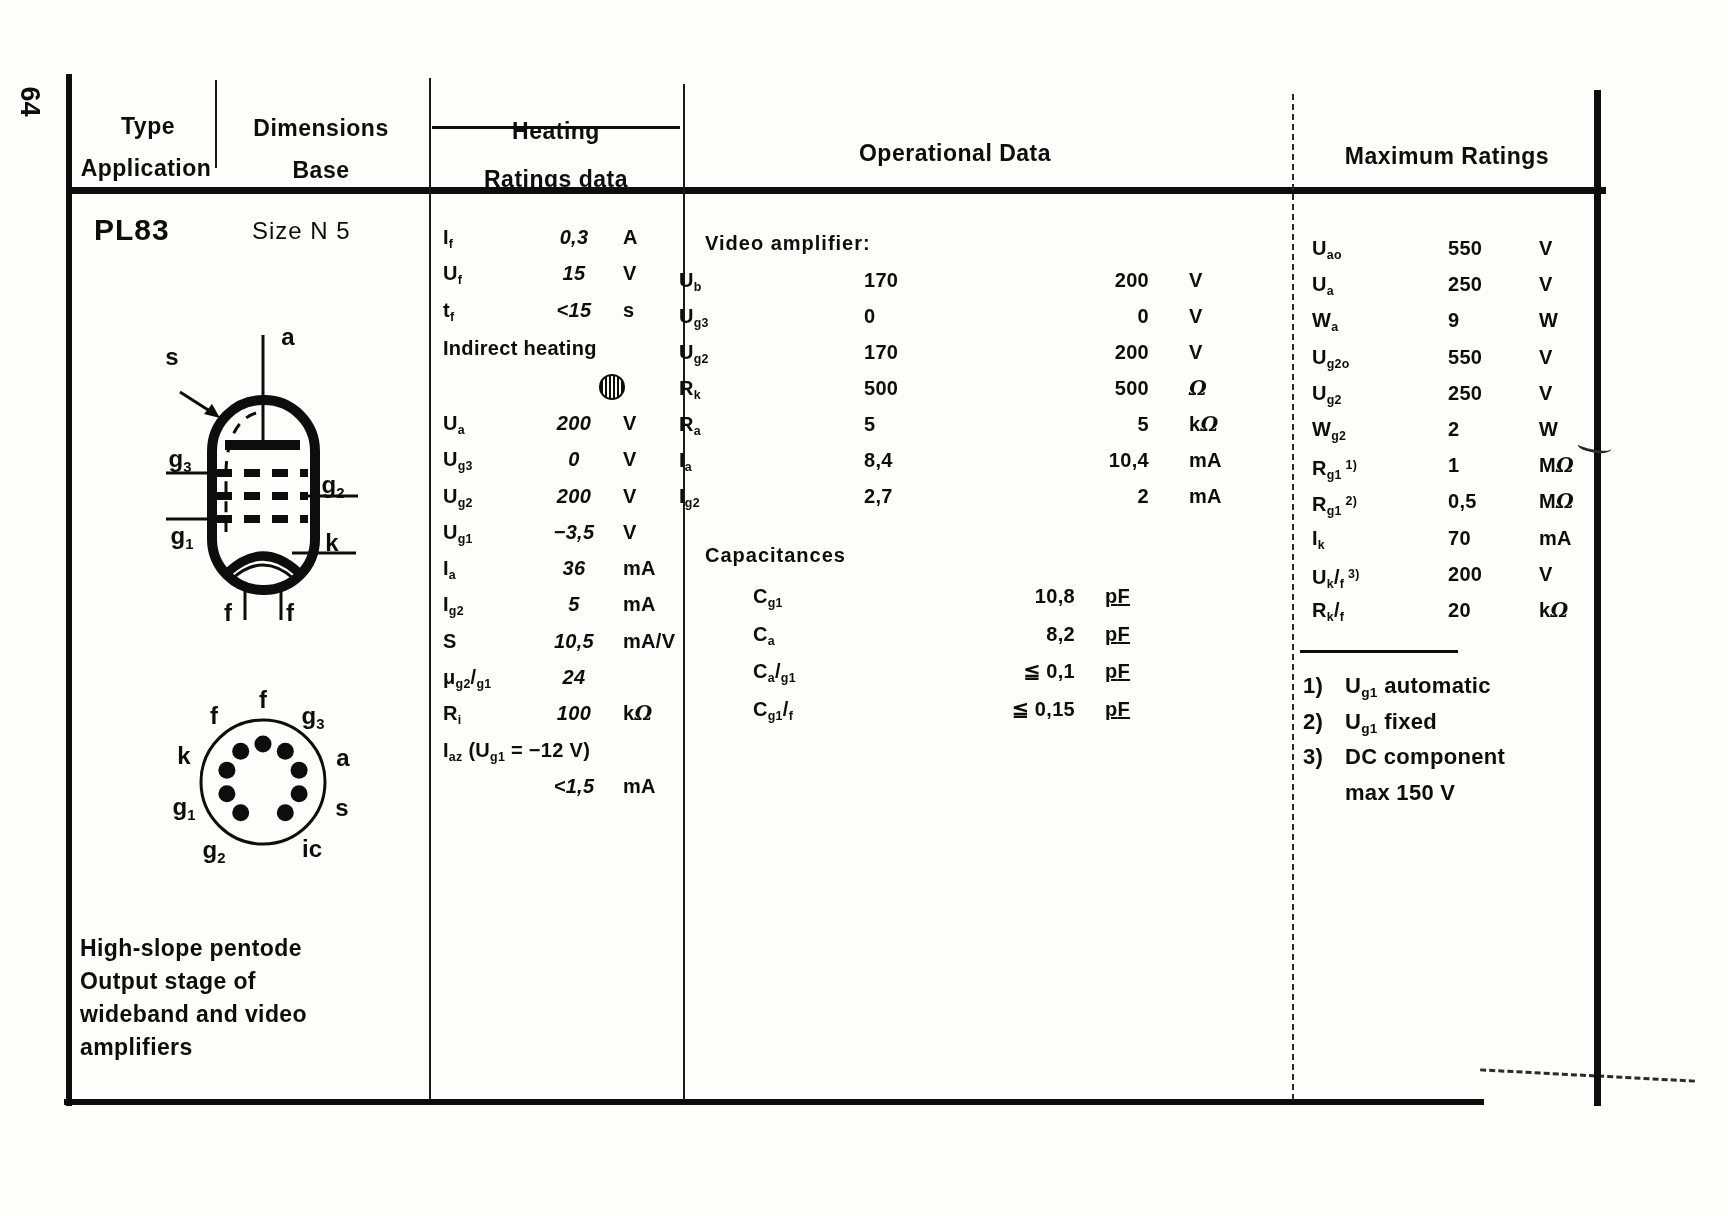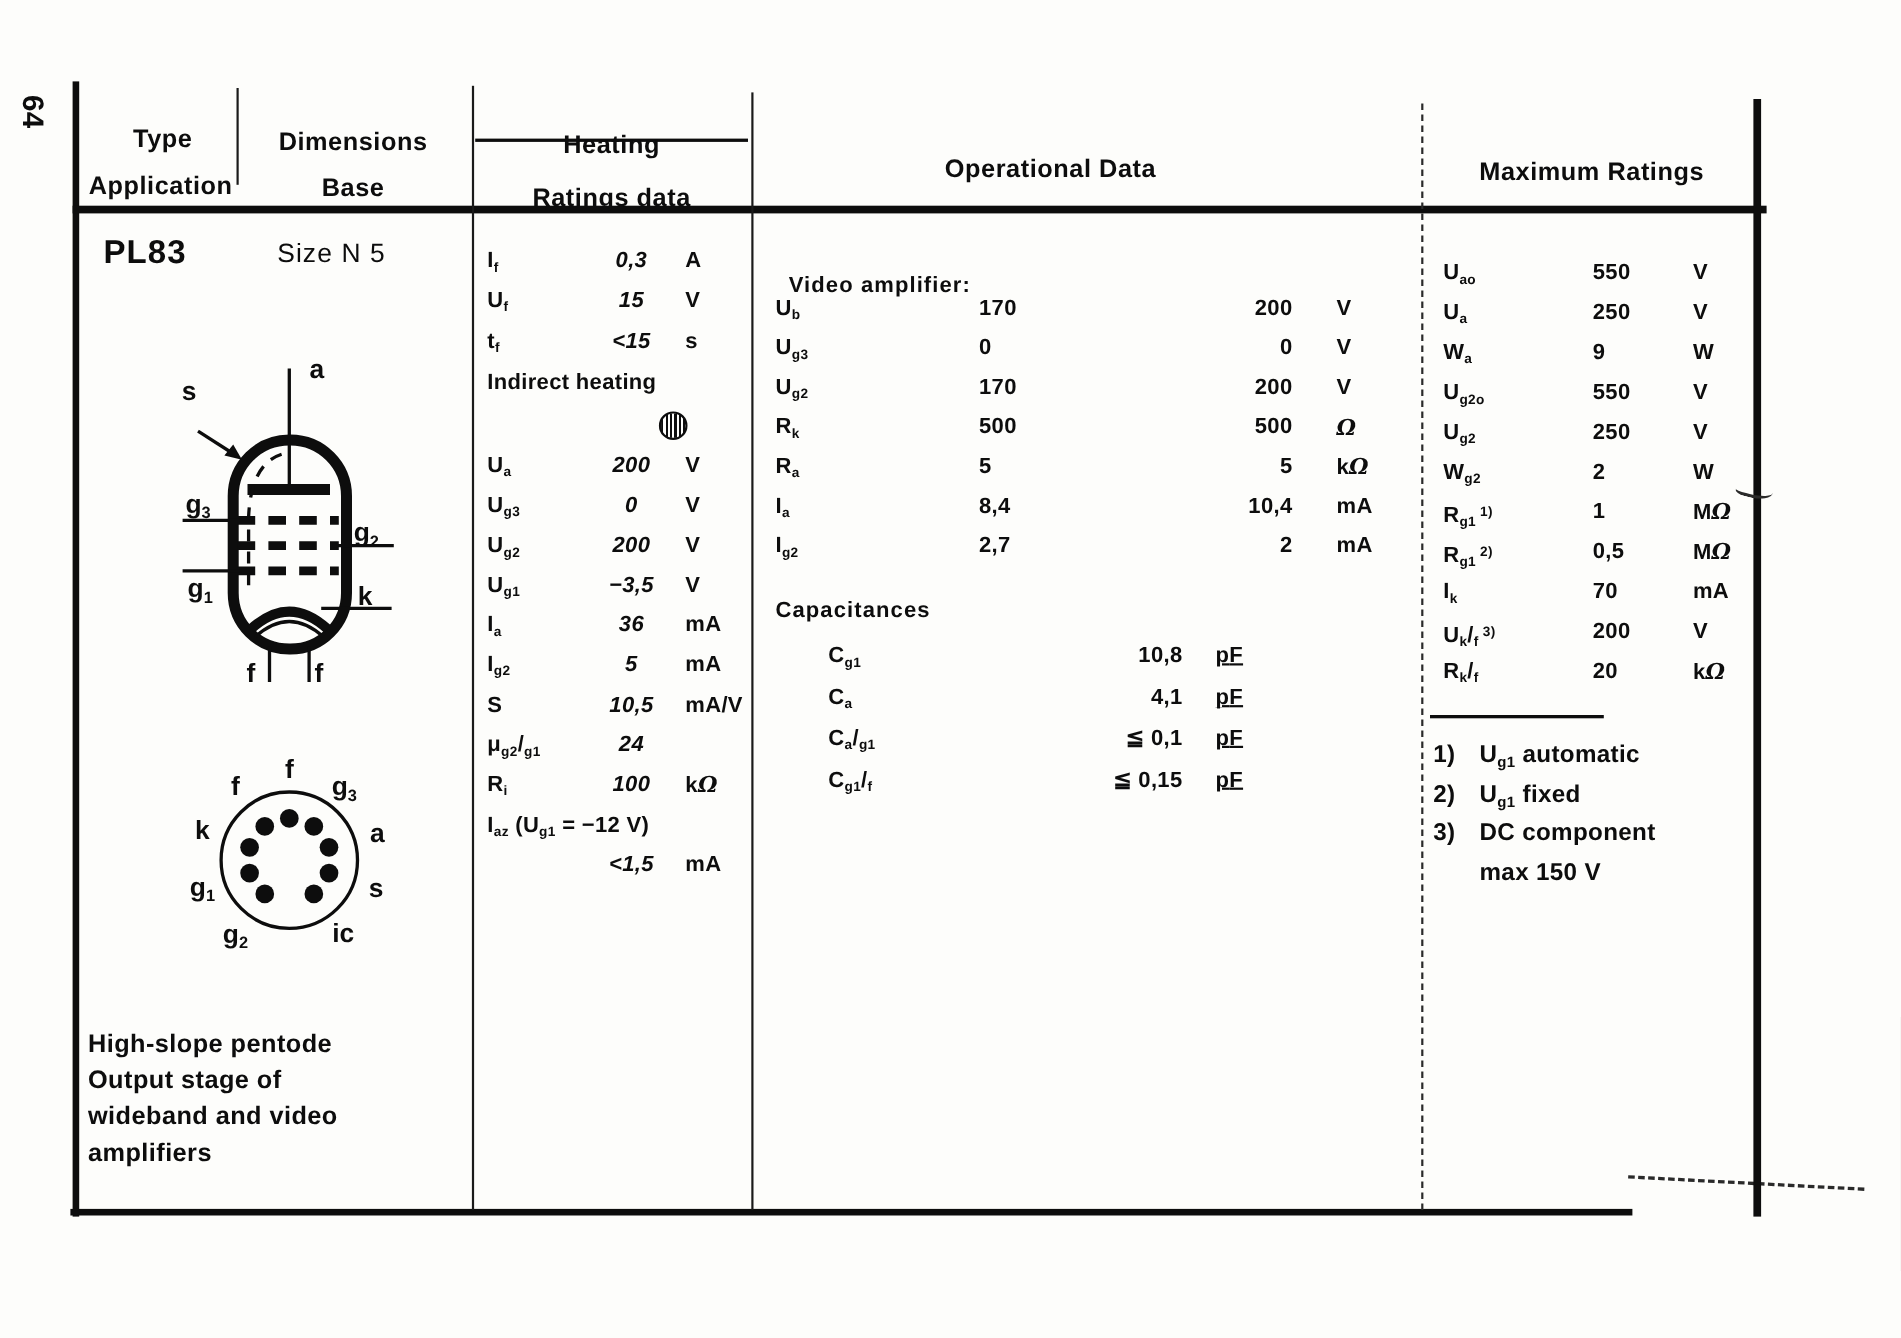--- a/index.html
+++ b/index.html
@@ -220,22 +220,22 @@
         <span class="val"></span>
         <span class="unit"></span>
       </div>
       <div class="hrow">
         <span class="lab"></span>
         <span class="val">&lt;1,5</span>
         <span class="unit"><span>m</span><span>A</span></span>
       </div>
     </div>
 
-  <div class="abs rowsfont" style="left:705px;top:241px;line-height:36px;letter-spacing:1px;margin-left:12px;">Video amplifier:</div>
-  <div id="op-rows" class="abs rowsfont" style="left:705px;top:262px;width:570px;">
+  <div class="abs rowsfont" style="left:705px;top:225px;line-height:36px;letter-spacing:1px;">Video amplifier:</div>
+  <div id="op-rows" class="abs rowsfont" style="left:679px;top:262px;width:570px;">
       <div class="orow">
         <span class="lab"><span>U</span><span class="sub">b</span></span>
         <span class="v1">170</span>
         <span class="v2">200</span>
         <span class="unit"><span>V</span></span>
       </div>
       <div class="orow">
         <span class="lab"><span>U</span><span class="sub">g3</span></span>
         <span class="v1">0</span>
         <span class="v2">0</span>
@@ -274,21 +274,21 @@
     </div>
   <div class="abs rowsfont" style="left:705px;top:537px;line-height:36px;letter-spacing:1px;">Capacitances</div>
   <div id="cap-rows" class="abs rowsfont" style="left:705px;top:578px;width:570px;">
       <div class="crow">
         <span class="lab"><span>C</span><span class="sub">g1</span></span>
         <span class="val">10,8</span>
         <span class="unit"><span>p</span><span>F</span></span>
       </div>
       <div class="crow">
         <span class="lab"><span>C</span><span class="sub">a</span></span>
-        <span class="val">4,1</span>
+        <span class="val">8,2</span>
         <span class="unit"><span>p</span><span>F</span></span>
       </div>
       <div class="crow">
         <span class="lab"><span>C</span><span class="sub">a</span><span>/</span><span class="sub">g1</span></span>
         <span class="val">≦ 0,1</span>
         <span class="unit"><span>p</span><span>F</span></span>
       </div>
       <div class="crow">
         <span class="lab"><span>C</span><span class="sub">g1</span><span>/</span><span class="sub">f</span></span>
         <span class="val">≦ 0,15</span>

